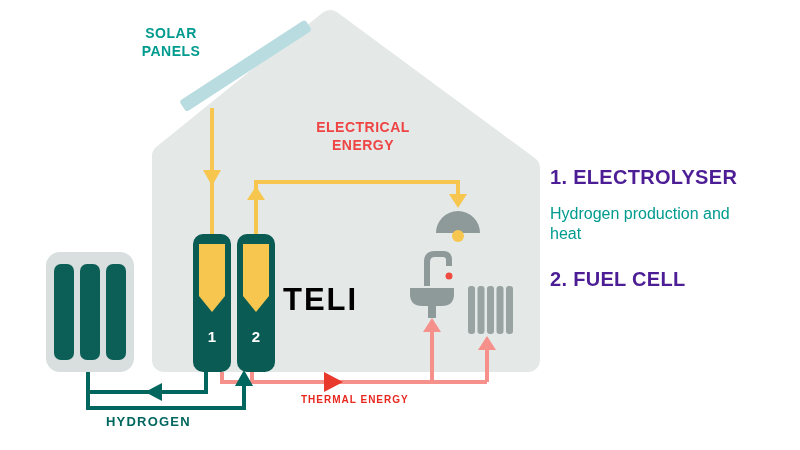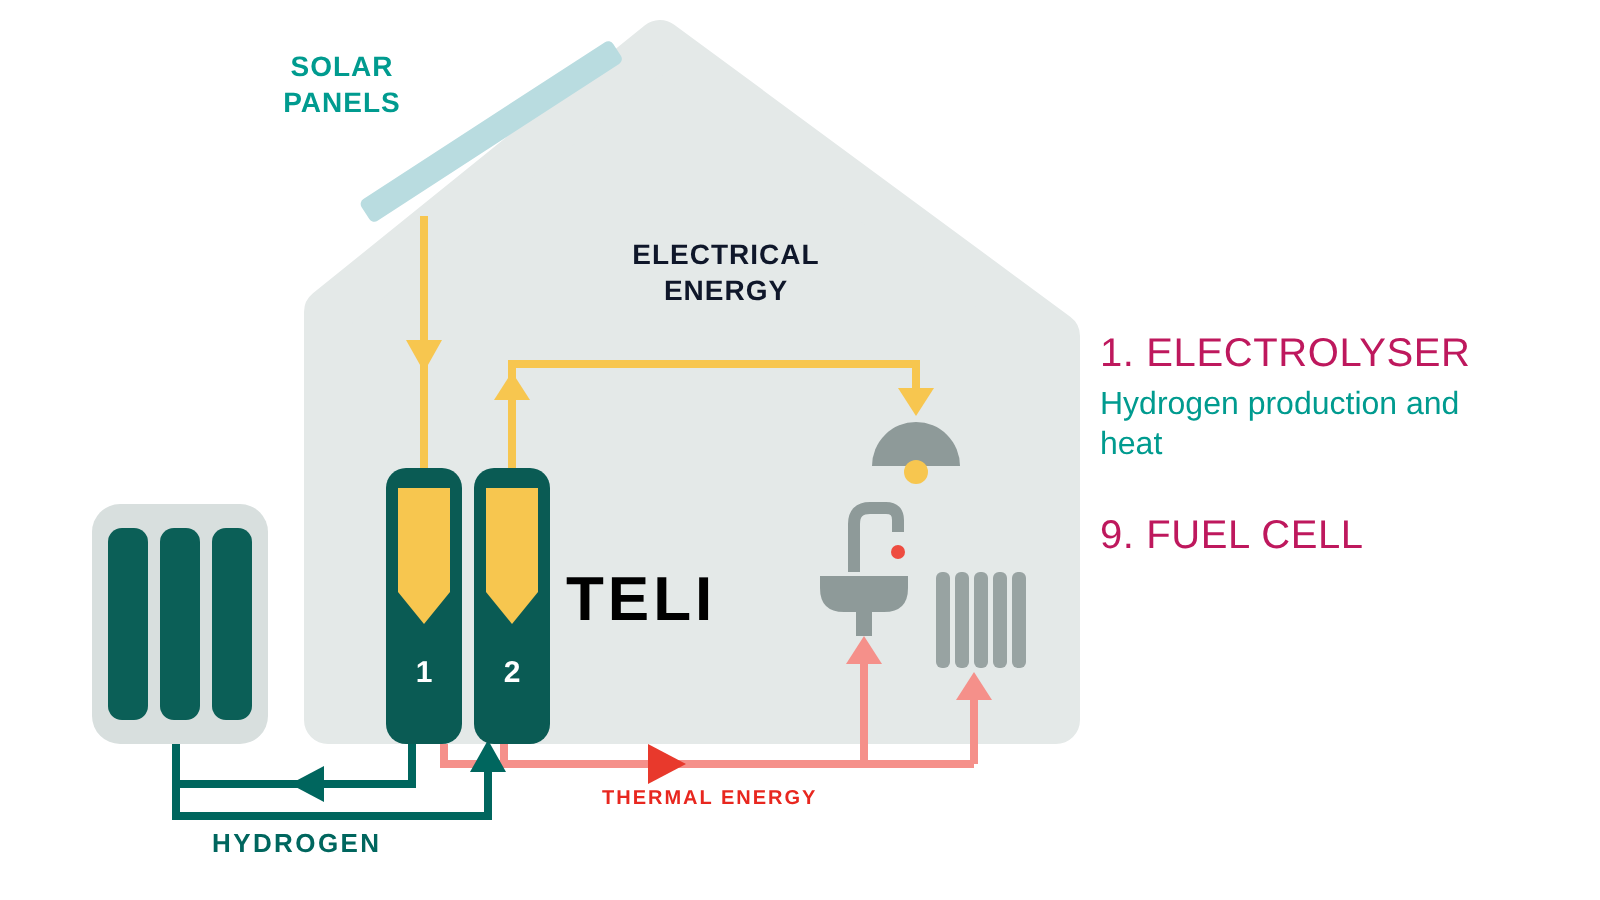--- a/index.html
+++ b/index.html
@@ -2,32 +2,32 @@
 <html><head>
 <meta charset="utf-8">
 <style>
   * { margin:0; padding:0; box-sizing:border-box; }
   html,body { background:#ffffff; }
   body { font-family:"Liberation Sans", sans-serif; }
   .stage { position:relative; width:800px; height:450px; background:#ffffff; overflow:hidden; }
   .stage svg { position:absolute; left:0; top:0; }
   .lbl { position:absolute; font-weight:bold; line-height:1.3; letter-spacing:0.5px; }
   .lbl-solar    { left:130px; top:24px;  width:82px;  text-align:center; color:#009B8F; font-size:14px; }
-  .lbl-elec     { left:302px; top:118px; width:122px; text-align:center; color:#0f172a; font-size:14px; }
+  .lbl-elec     { left:302px; top:118px; width:122px; text-align:center; color:#ef4444; font-size:14px; }
   .lbl-tank     { left:38px;  top:206px; width:104px; text-align:center; color:#A2ABAA; font-size:14px; }
   .lbl-teli     { left:283px; top:280px; color:#000000; font-size:31px; letter-spacing:2px; }
   .lbl-thermal  { left:301px; top:393px; color:#E8271F; font-size:10px; letter-spacing:1px; }
   .lbl-hydrogen { left:106px; top:414px; color:#00665E; font-size:13px; letter-spacing:1.2px; }
   .unit-num { position:absolute; width:24px; text-align:center; color:#ffffff; font-weight:bold; font-size:15px; }
   .unit1-num { left:200px; top:328px; }
   .unit2-num { left:244px; top:328px; }
   .legend { position:absolute; left:550px; top:166px; width:240px; }
   .legend-item + .legend-item { margin-top:24px; }
-  .legend-title { color:#be185d; font-weight:normal; font-size:20px; letter-spacing:0.3px; }
-  .legend-desc  { color:#009B8F; font-size:16px; line-height:1.25; margin-top:4px; width:180px; }
+  .legend-title { color:#4c1d95; font-weight:bold; font-size:20px; letter-spacing:0.3px; }
+  .legend-desc  { color:#009B8F; font-size:16px; line-height:1.25; margin-top:15px; width:180px; }
 </style>
 </head>
 <body>
 
 <div class="stage">
 
   <svg width="800" height="450" viewBox="0 0 800 450">
 
     <polygon points="164,156 330,22 528,168 528,360 164,360" fill="#E4E9E8" stroke="#E4E9E8" stroke-width="24" stroke-linejoin="round"></polygon>
 
@@ -116,17 +116,17 @@
 
   <span class="unit-num unit1-num">1</span>
   <span class="unit-num unit2-num">2</span>
 
   <div class="legend">
     <div class="legend-item">
       <div class="legend-title">1. ELECTROLYSER</div>
       <div class="legend-desc">Hydrogen production and heat</div>
     </div>
     <div class="legend-item">
-      <div class="legend-title">9. FUEL CELL</div>
+      <div class="legend-title">2. FUEL CELL</div>
     </div>
   </div>
 
 </div>
 
 </body></html>

